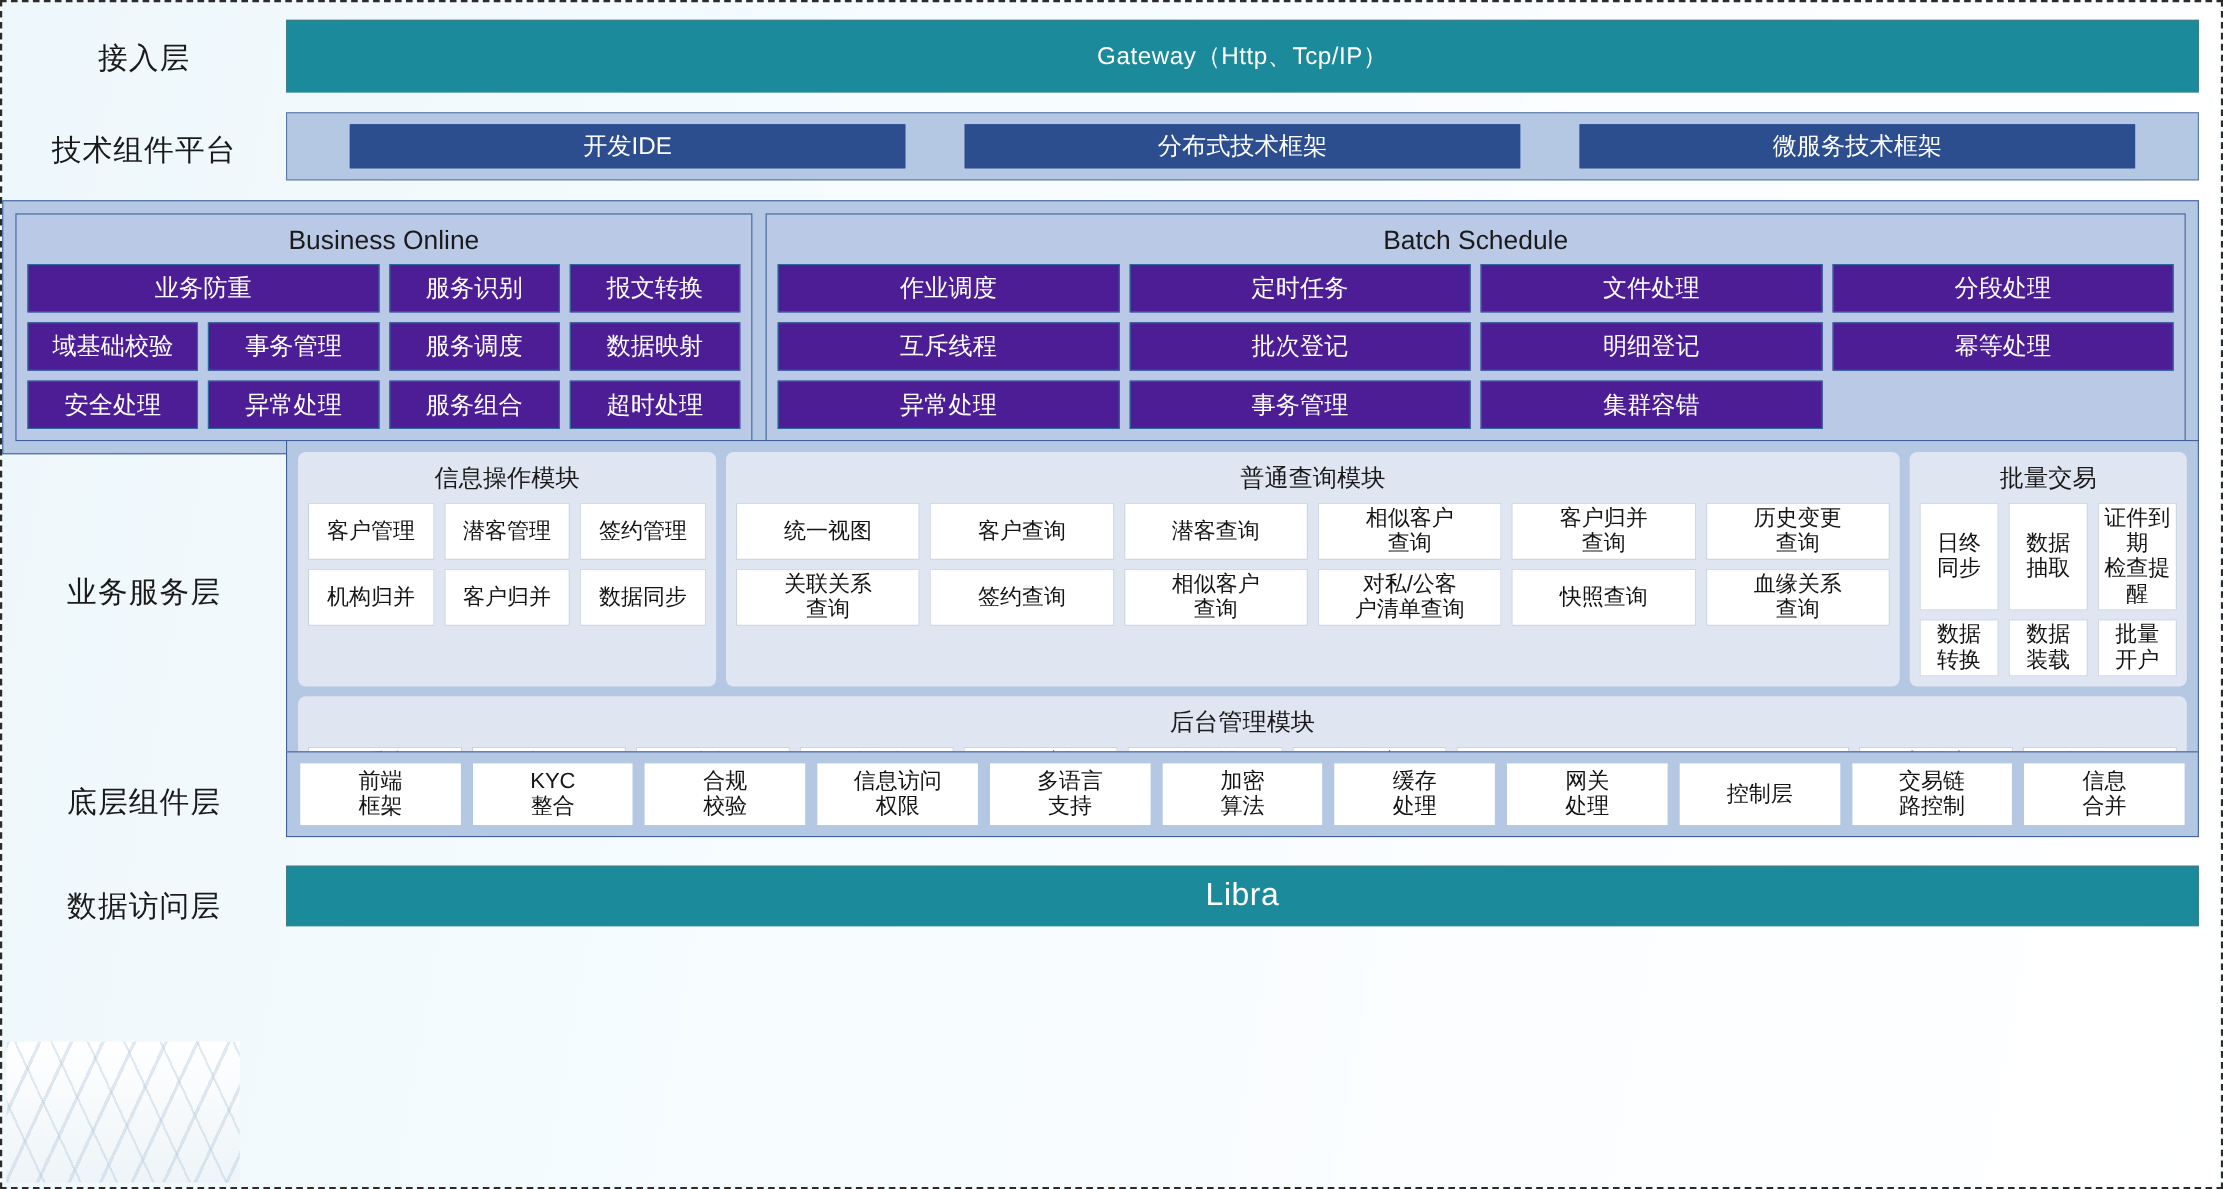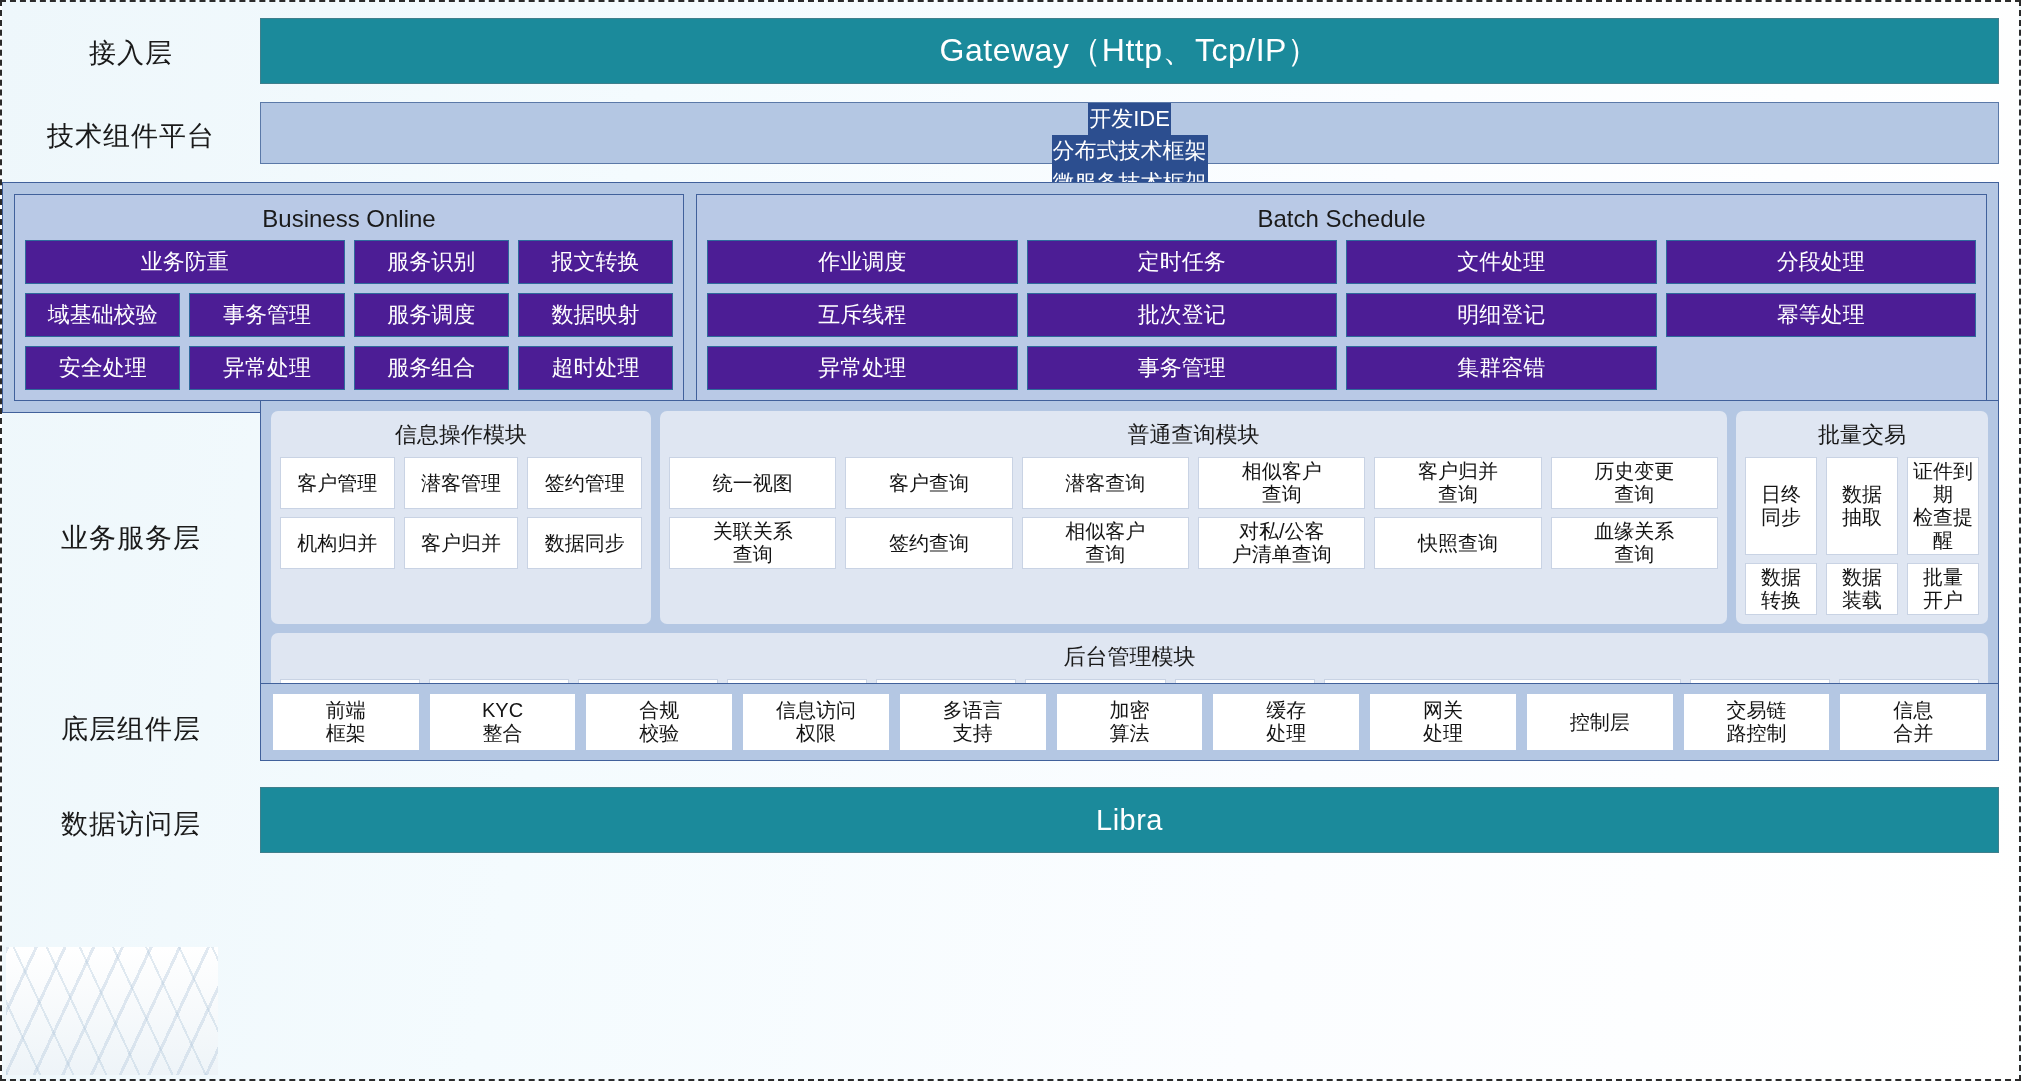--- a/index.html
+++ b/index.html
@@ -23,32 +23,32 @@
     font-size: 27px; color: #1a1a1a; letter-spacing: 1px;
   }
   .layer-body { flex: 1 1 auto; padding-right: 20px; }
 
   
   .teal-bar {
     background: #1b8a9b;
     border: 1px solid #3f7f8c;
     color: #ffffff;
     display: flex; align-items: center; justify-content: center;
-    font-size: 32px; letter-spacing: .5px;
+    font-size: 22px; letter-spacing: .5px;
   }
   .gateway-bar { height: 66px; }
-  .libra-bar   { height: 66px; font-size: 29px; }
+  .libra-bar   { height: 55px; font-size: 29px; }
 
   
   .tech-strip {
     background: #b4c7e3;
     border: 1px solid #5b79a8;
     height: 62px;
     display: flex; align-items: center;
-    gap: 0; padding: 0 30px; flex-direction: column;
+    gap: 0; padding: 0 30px;
   }
   .tech-chip {
     flex: 1 1 0; margin: 0 27px;
     height: 40px; background: #2c4e8f;
     border: 1px solid #2c4e8f;
     color: #ffffff; font-size: 22px;
     display: flex; align-items: center; justify-content: center;
   }
 
   

